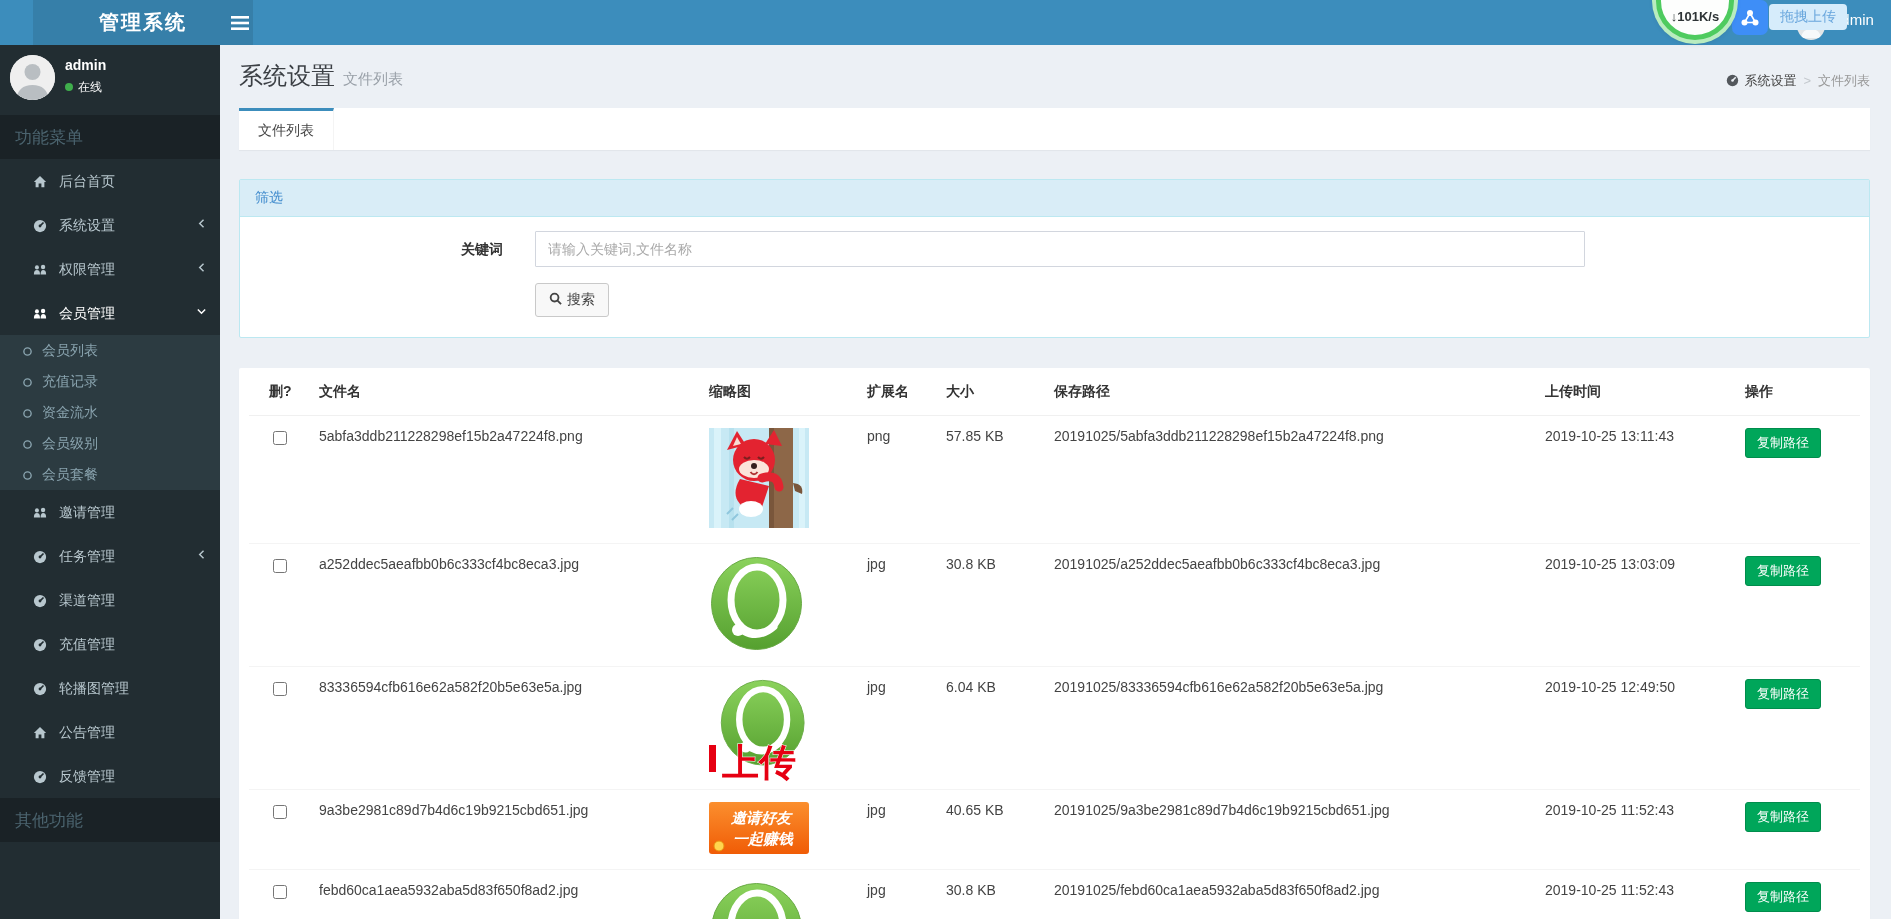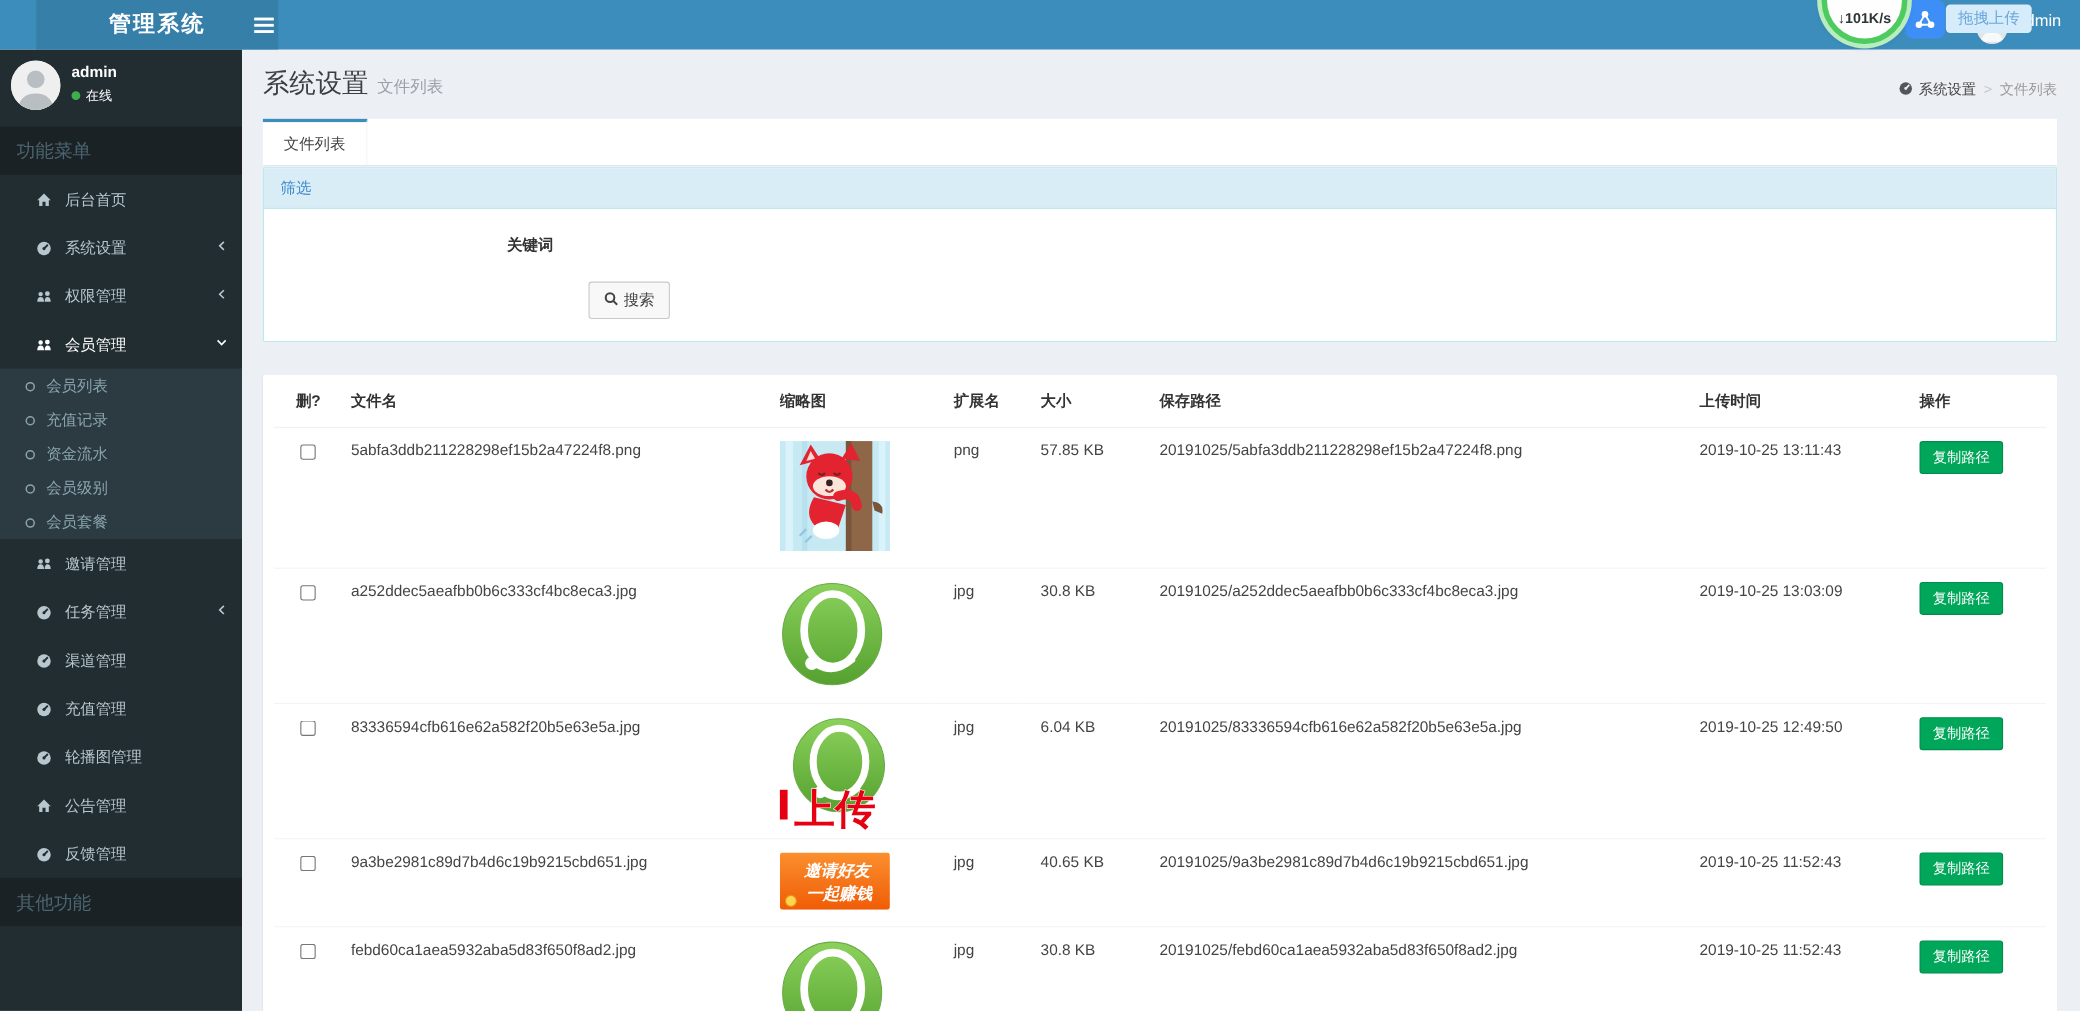--- a/index.html
+++ b/index.html
@@ -59,21 +59,21 @@
   .page-subtitle{font-size:15px;color:#99a0a8;margin-left:8px;}
   .breadcrumb{position:absolute;right:0;top:12px;font-size:13px;color:#444;}
   .breadcrumb .bc-icon svg{width:13px;height:13px;fill:#53575c;vertical-align:-2px;margin-right:5px;}
   .bc-sep{color:#c3c8cd;margin:0 7px;}
   .bc-active{color:#999;}
 
   .tabbar{margin-top:2px;background:#fff;height:42px;display:flex;box-shadow:0 1px 1px rgba(0,0,0,.04);}
   .tab-active{border-top:3px solid #3c8dbc;background:#fff;border-right:1px solid #f4f4f4;
     padding:0 19px;line-height:38px;font-size:14px;color:#444;}
 
-  .filter-box{margin-top:2px;background:#fff;border:1px solid #bce8f1;border-radius:2px;margin-bottom:30px;}
+  .filter-box{margin-top:29px;background:#fff;border:1px solid #bce8f1;border-radius:2px;margin-bottom:30px;}
   .filter-header{background:#d9edf7;color:#3e8acc;font-size:14px;padding:9px 15px;border-bottom:1px solid #bce8f1;}
   .filter-body{padding:14px 16px 20px 0;}
   .form-row{display:flex;}
   .form-label{flex:0 0 295px;text-align:right;padding-right:32px;font-size:14px;font-weight:bold;
     color:#333;line-height:36px;}
   .keyword-input{flex:0 0 1050px;height:36px;border:1px solid #d2d6de;border-radius:1px;padding:6px 12px;
     font-size:14px;color:#333;font-family:inherit;}
   .keyword-input::placeholder{color:#a9a9a9;}
   .btn-row{margin-left:295px;margin-top:16px;}
   .search-btn{display:inline-flex;align-items:center;gap:5px;background:#f8f8f8;border:1px solid #c9c9c9;
@@ -249,20 +249,21 @@
 
   <div class="tabbar" data-interactable="false">
     <div class="tab-active" data-interactable="true">文件列表</div>
   </div>
 
   <div class="filter-box" data-interactable="false">
     <div class="filter-header" data-interactable="false">筛选</div>
     <div class="filter-body" data-interactable="false">
       <div class="form-row">
         <label class="form-label" data-interactable="false">关键词</label>
+        <input class="keyword-input" data-interactable="true" value="" placeholder="请输入关键词,文件名称" style="">
       </div>
       <div class="btn-row">
         <button class="search-btn" data-interactable="true">
           <span data-interactable="false"><svg viewBox="0 0 14 14">
                 <circle cx="6" cy="6" r="4.2"></circle>
                 <line x1="9.2" y1="9.2" x2="13" y2="13"></line>
               </svg></span>
             <span data-interactable="false">搜索</span>
         </button>
       </div>

